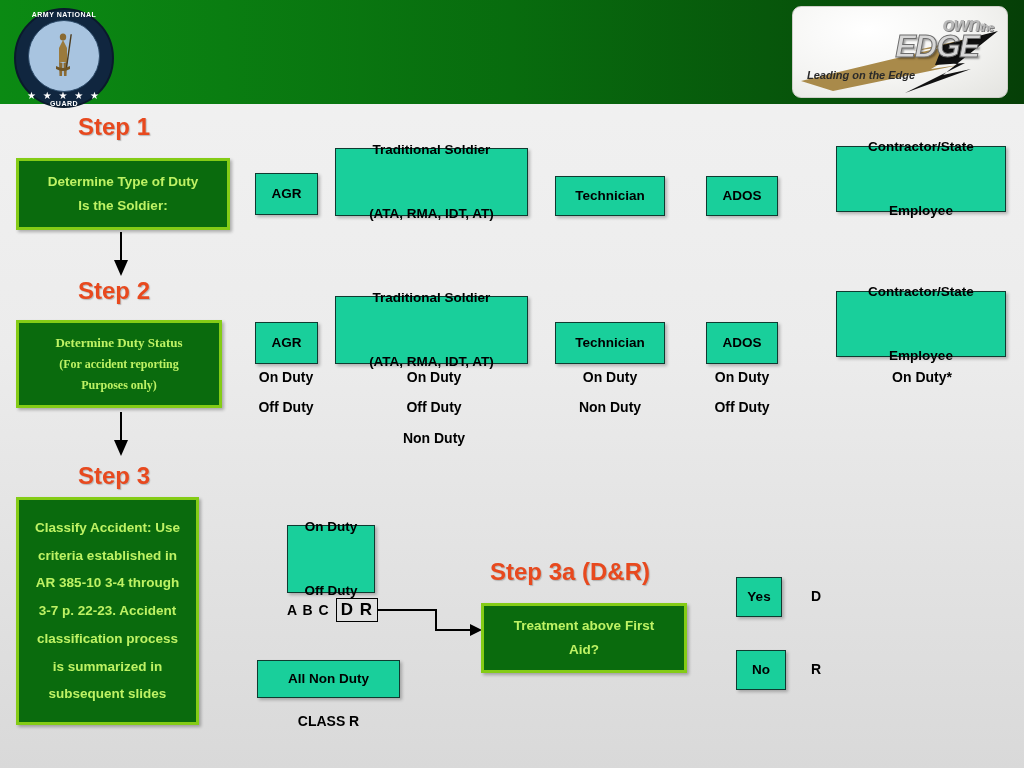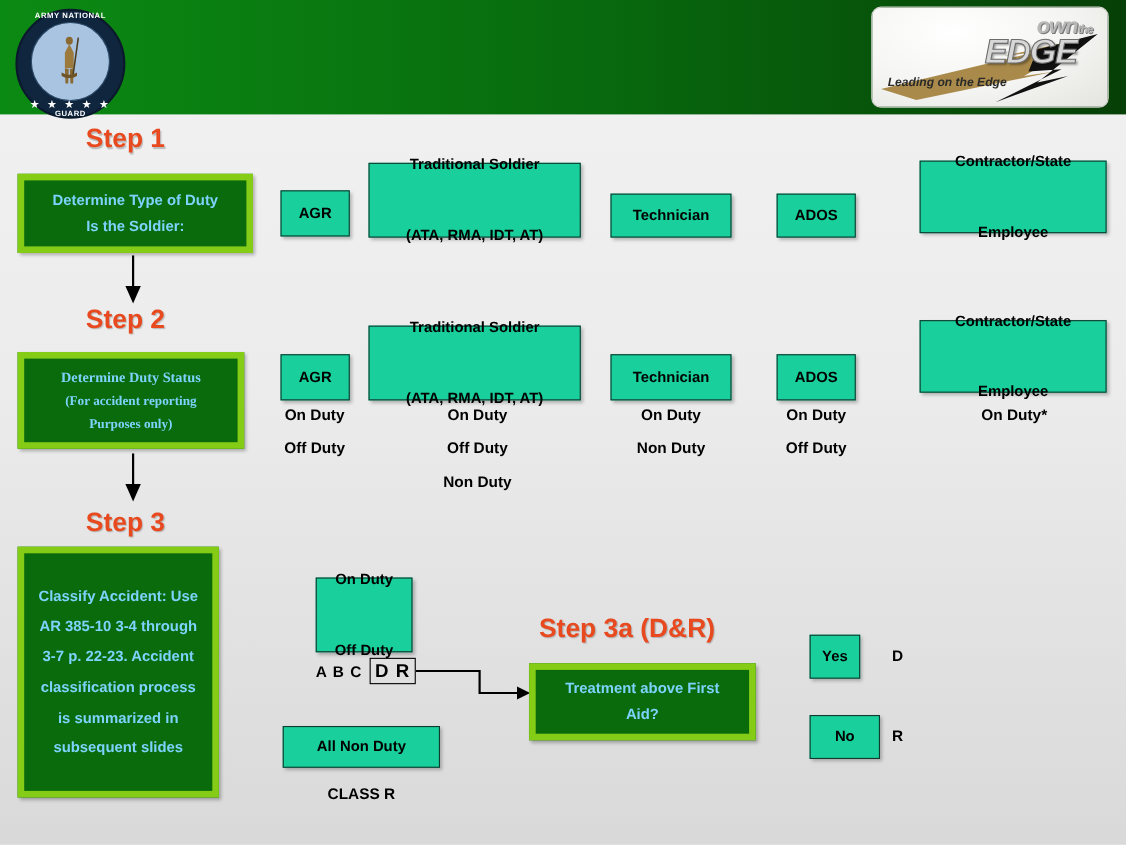--- a/index.html
+++ b/index.html
@@ -81,22 +81,22 @@
 
   
   .step-label{
     position:absolute; color:#e8491e; font-size:24px; font-weight:bold;
     white-space:nowrap;
     text-shadow:1px 1px 1px rgba(120,120,120,.45);
   }
 
   
   .dark-box{
-    position:absolute; background:#0a6b0d; border:6px solid #84cc16;
-    color:#7dd3fc; font-size:13.5px; font-weight:bold; text-align:center;
+    position:absolute; background:#0a6b0d; border:3px solid #84cc16;
+    color:#bef264; font-size:13.5px; font-weight:bold; text-align:center;
     display:flex; flex-direction:column; align-items:center; justify-content:center;
     box-shadow:2px 2px 3px rgba(0,0,0,.28);
     line-height:1.75;
   }
   .teal-box{
     position:absolute; background:#19cf9b; border:1.5px solid #0f3b30;
     color:#000000; font-size:13.5px; font-weight:bold; text-align:center;
     display:flex; flex-direction:column; align-items:center; justify-content:center;
     box-shadow:2px 2px 3px rgba(0,0,0,.25);
     line-height:1.65;
@@ -225,20 +225,21 @@
 
 <svg class="v-arrow" style="left:108px; top:412px;" width="26" height="46">
   <line x1="13" y1="0" x2="13" y2="30" stroke="#000" stroke-width="2"></line>
   <polygon points="6,28 20,28 13,44" fill="#000"></polygon>
 </svg>
 
 <div class="step-label" style="left:78px; top:462px;">Step 3</div>
 
 <div class="dark-box" style="left:16px; top:497px; width:183px; height:228px; font-size:13.5px; line-height:2.05;">
   <div>Classify Accident:  Use</div>
+  <div>criteria established in</div>
   <div>AR 385-10 3-4 through</div>
   <div>3-7 p. 22-23.  Accident</div>
   <div>classification process</div>
   <div>is summarized in</div>
   <div>subsequent slides</div>
 </div>
 
 <div class="teal-box" style="left:287px; top:525px; width:88px; height:68px;">
   <div>On Duty</div>
   <div>Off Duty</div>
@@ -264,16 +265,16 @@
 <div class="dark-box" style="left:481px; top:603px; width:206px; height:70px;">
   <div>Treatment above First</div>
   <div>Aid?</div>
 </div>
 
 <div class="teal-box" style="left:736px; top:577px; width:46px; height:40px;">
   <div>Yes</div>
 </div>
 <div class="plain-label" style="left:806px; top:588px; width:20px;">D</div>
 
-<div class="teal-box" style="left:736px; top:650px; width:64px; height:40px;">
+<div class="teal-box" style="left:736px; top:650px; width:50px; height:40px;">
   <div>No</div>
 </div>
 <div class="plain-label" style="left:806px; top:661px; width:20px;">R</div>
 
 </body></html>

